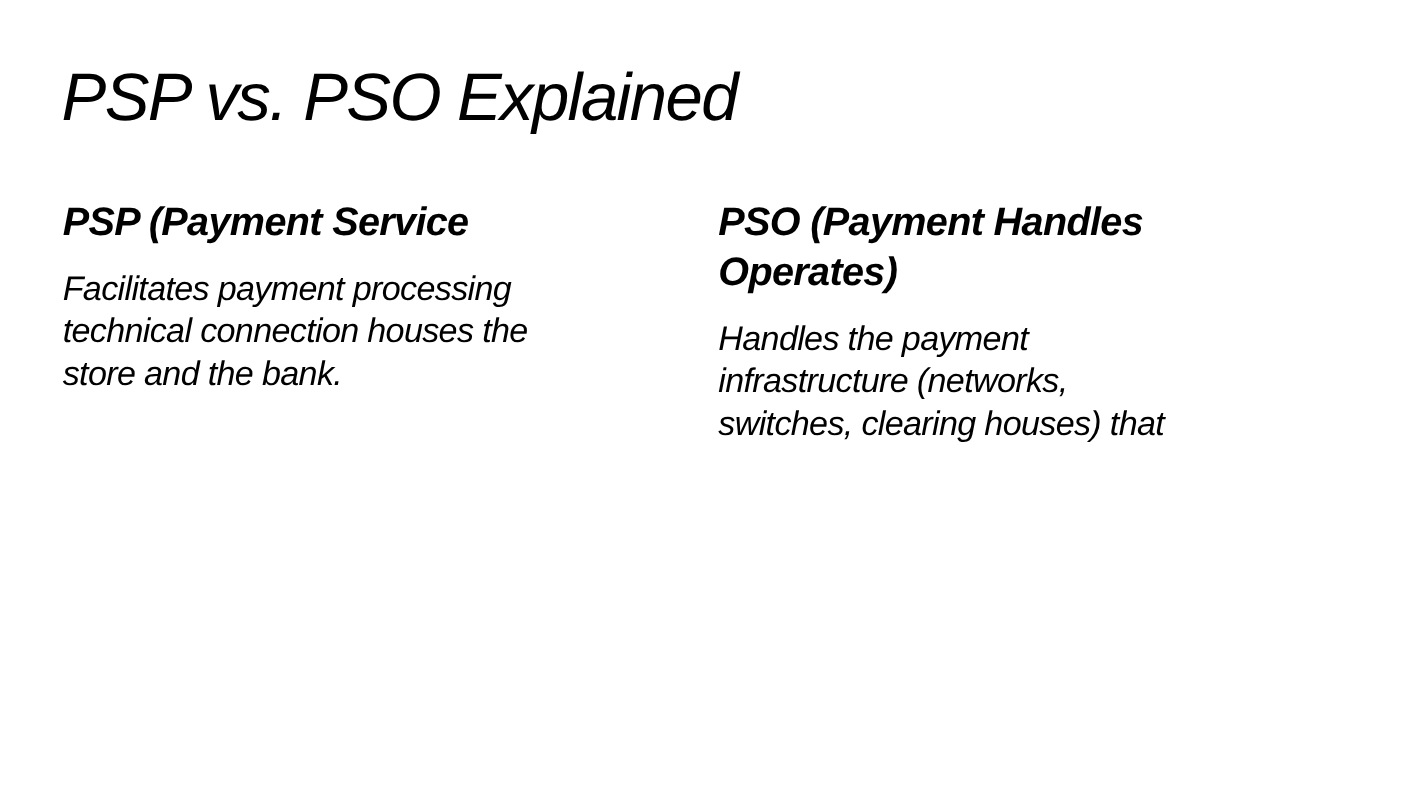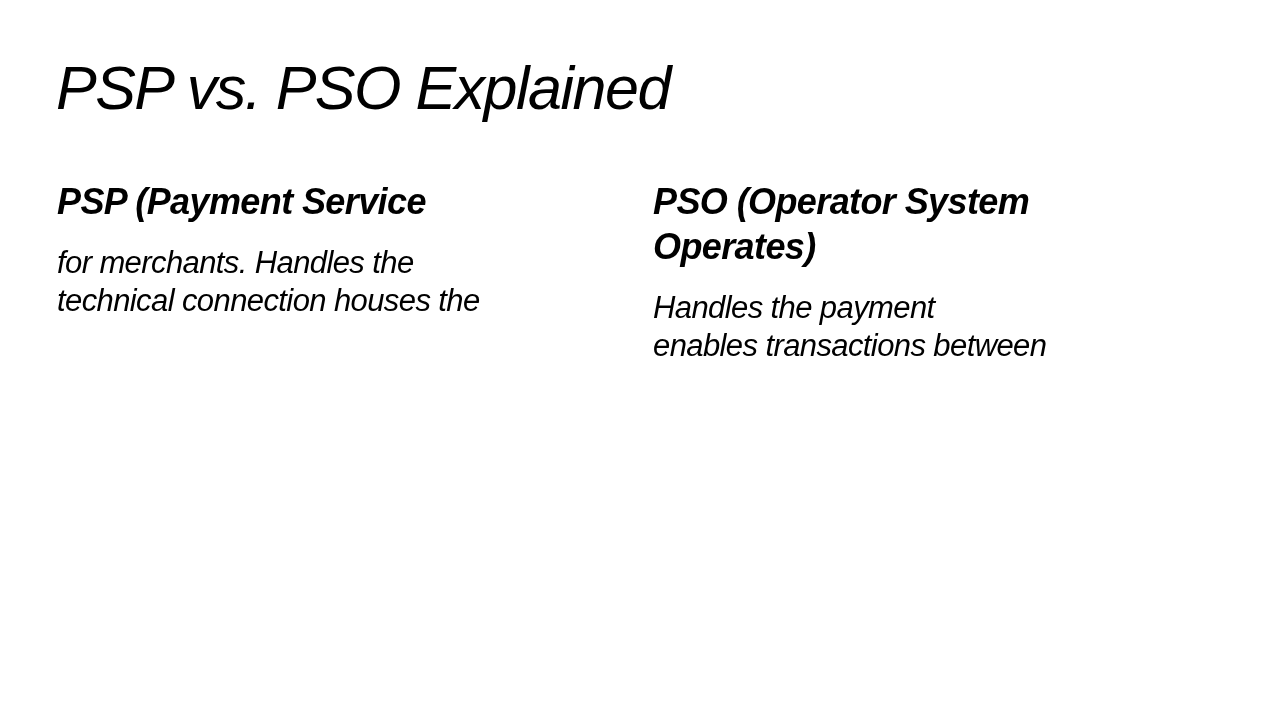--- a/index.html
+++ b/index.html
@@ -63,28 +63,30 @@
 <body>
 
 <div class="slide">
   <h1 class="title">PSP vs. PSO Explained</h1>
 
   <div class="column col-left">
     <h2 class="col-heading">
       <span class="line">PSP (Payment Service</span>
     </h2>
     <p class="col-body">
-      <span class="line">for merchants. Handles the</span>
+      <span class="line">Facilitates payment processing</span>
       <span class="line">technical connection houses the</span>
+      <span class="line">store and the bank.</span>
     </p>
   </div>
 
   <div class="column col-right">
     <h2 class="col-heading">
-      <span class="line">PSO (Operator System</span>
+      <span class="line">PSO (Payment Handles</span>
       <span class="line">Operates)</span>
     </h2>
     <p class="col-body">
       <span class="line">Handles the payment</span>
-      <span class="line">enables transactions between</span>
+      <span class="line">infrastructure (networks,</span>
+      <span class="line">switches, clearing houses) that</span>
     </p>
   </div>
 </div>
 
 </body></html>

